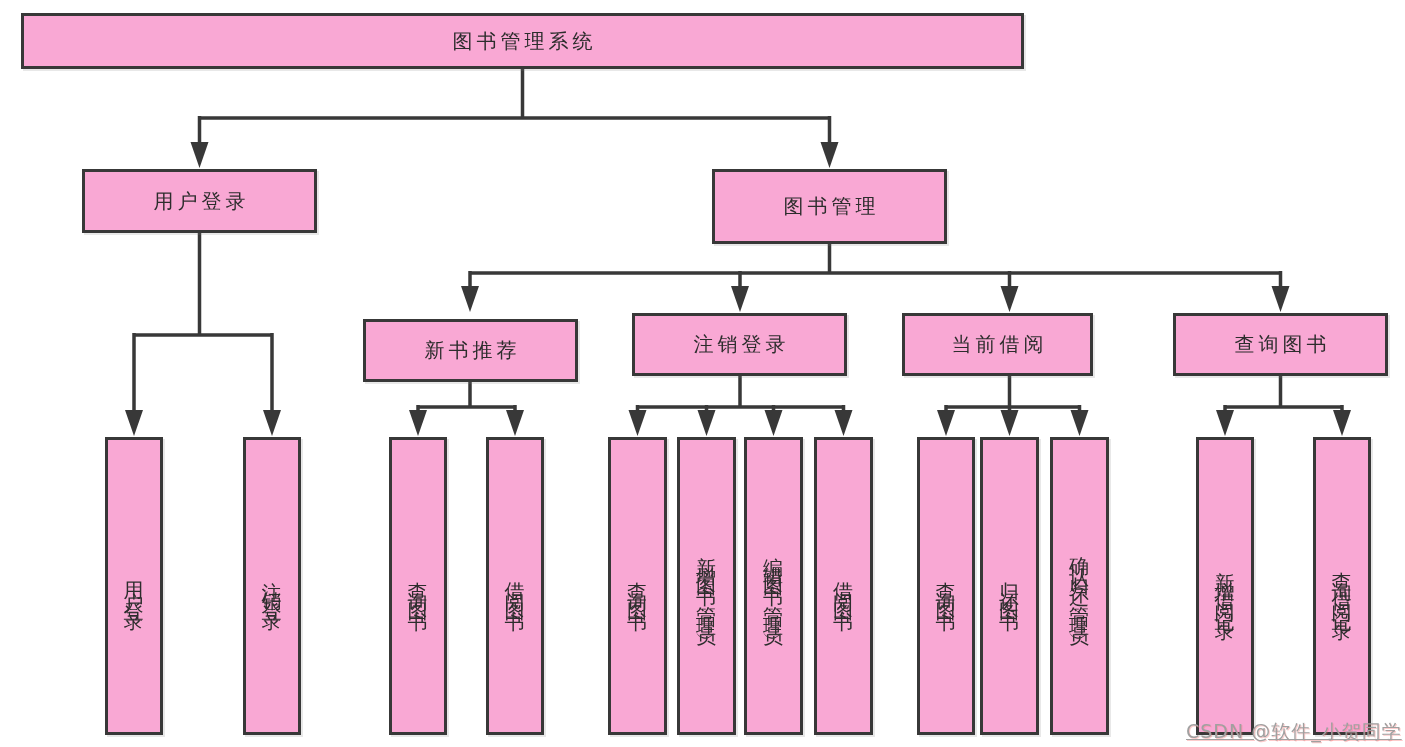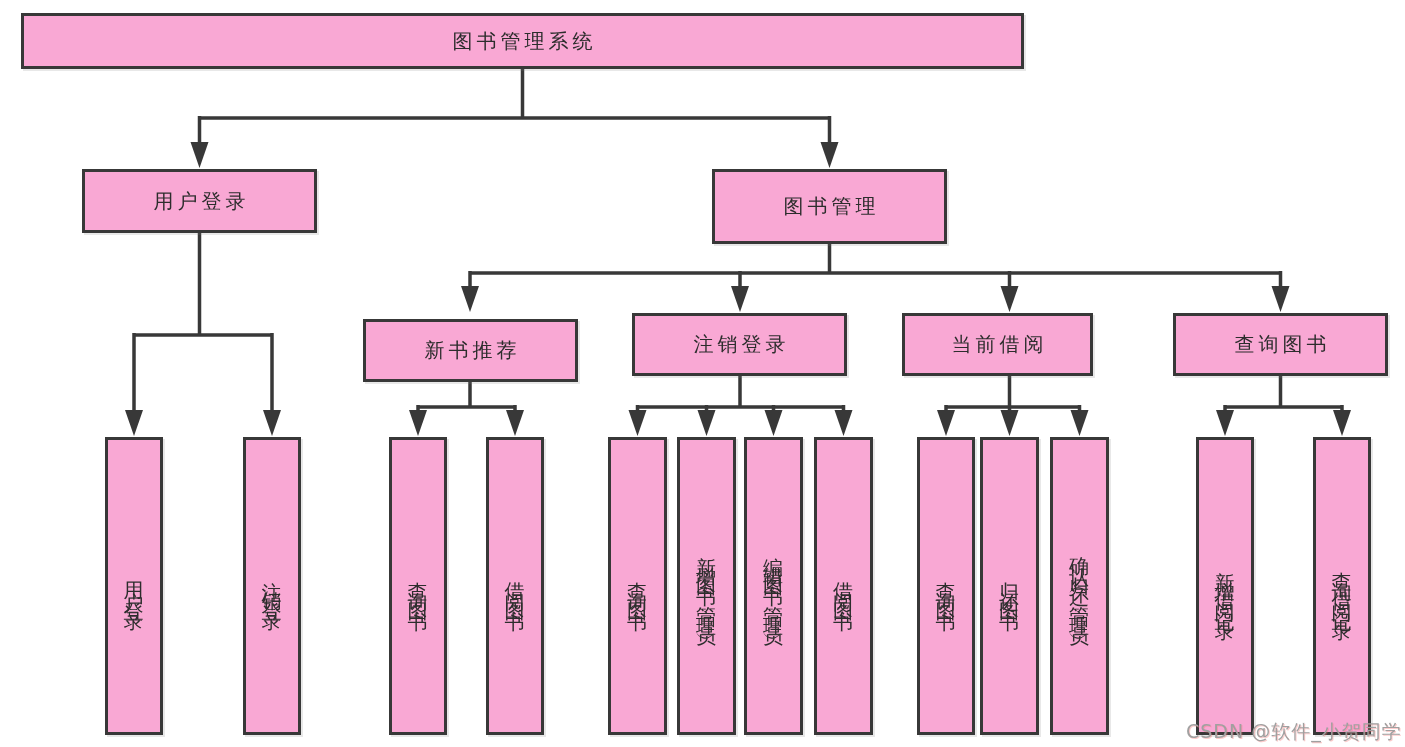--- a/index.html
+++ b/index.html
@@ -40,20 +40,21 @@
   .watermark{
     position:absolute;
     left:1186px;top:718px;
     font-size:19px;
     line-height:26px;
     color:#a0a0a0;
     letter-spacing:1px;
     text-shadow:1px 1px 0 rgba(250,110,110,0.35);
     white-space:nowrap;
     z-index:5;
+    text-decoration:underline;
   }
 </style>
 </head>
 <body>
 
 <div class="stage">
 
   <svg class="wires" viewBox="0 0 1405 747" xmlns="http://www.w3.org/2000/svg">
     <g stroke="#383838" stroke-width="3.5" fill="none">
       <path d="M522.5 69 V118 M199.5 118 H829.5 M199.5 116 V146 M829.5 116 V146"></path>

